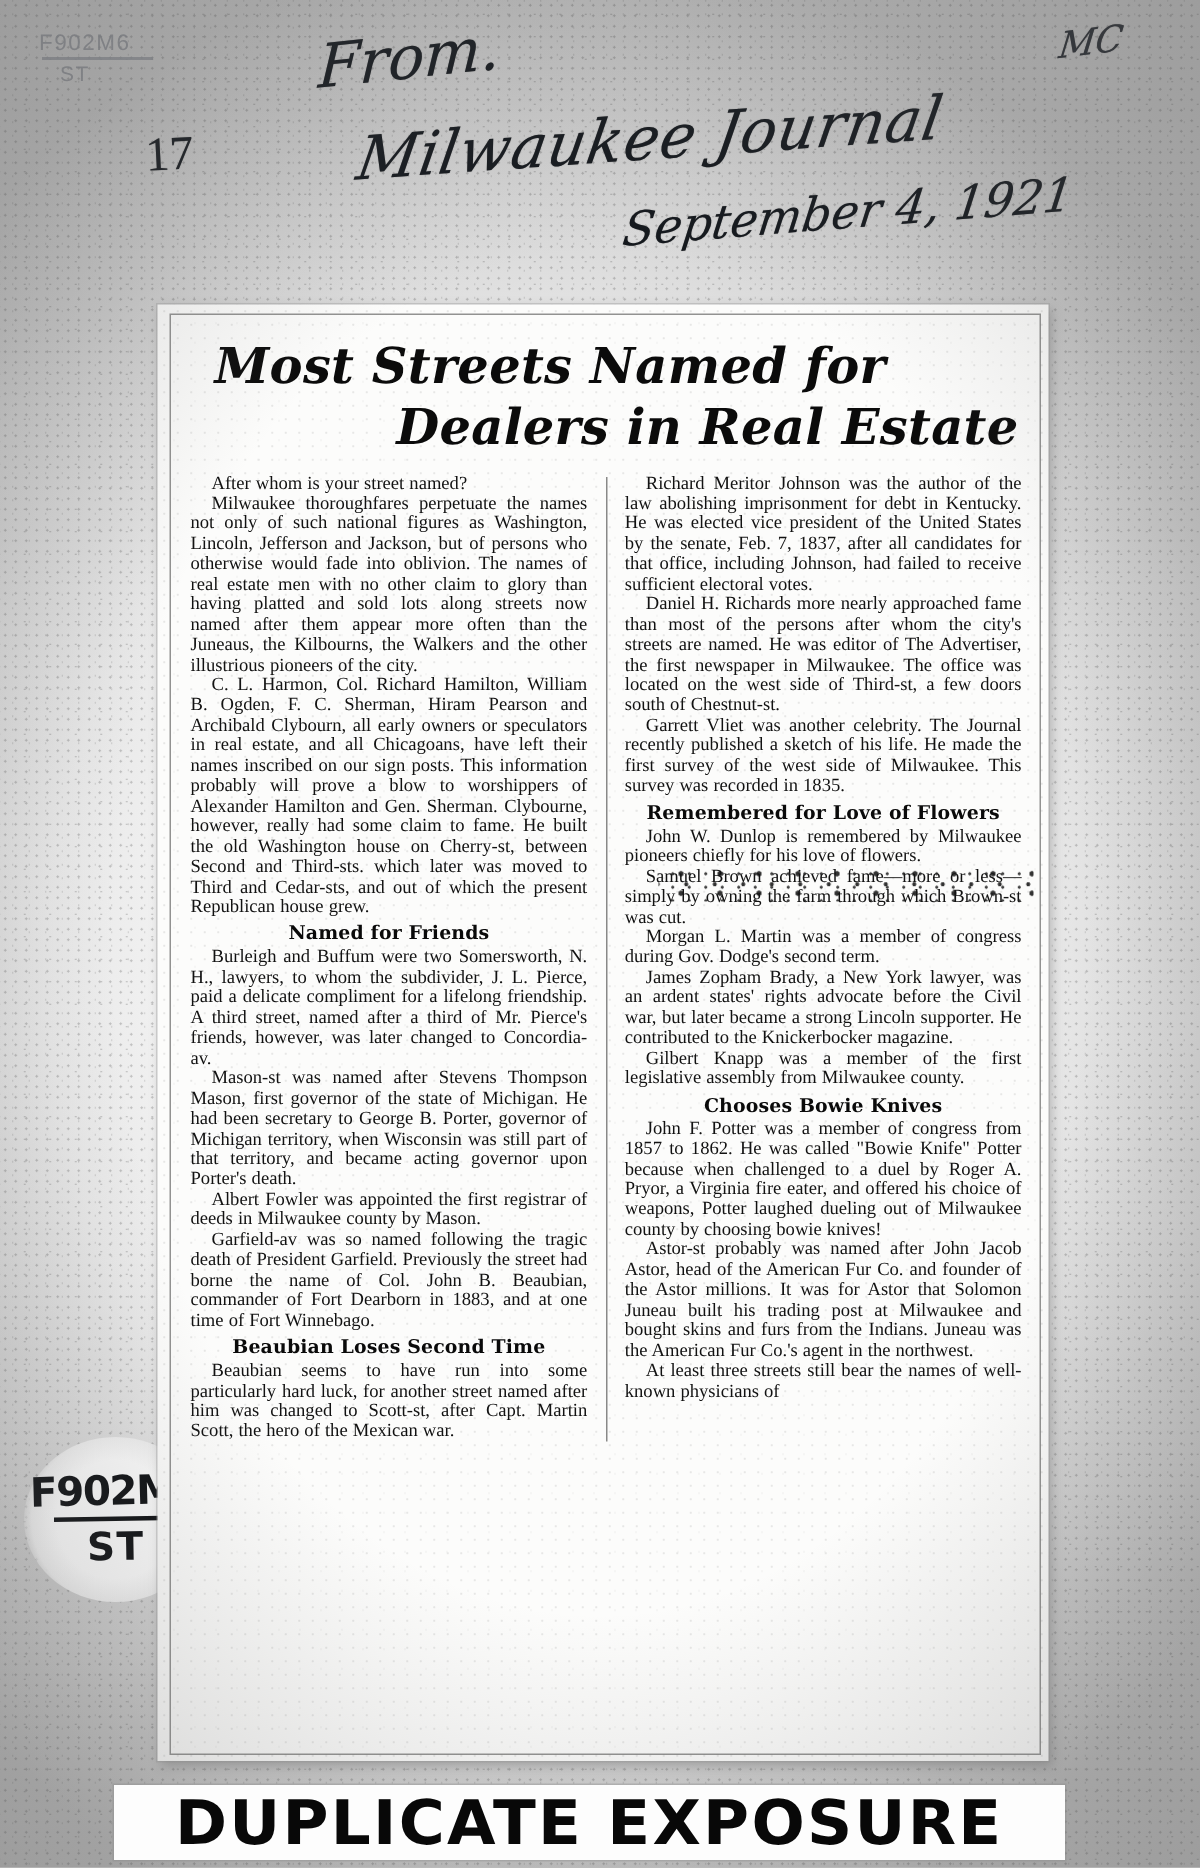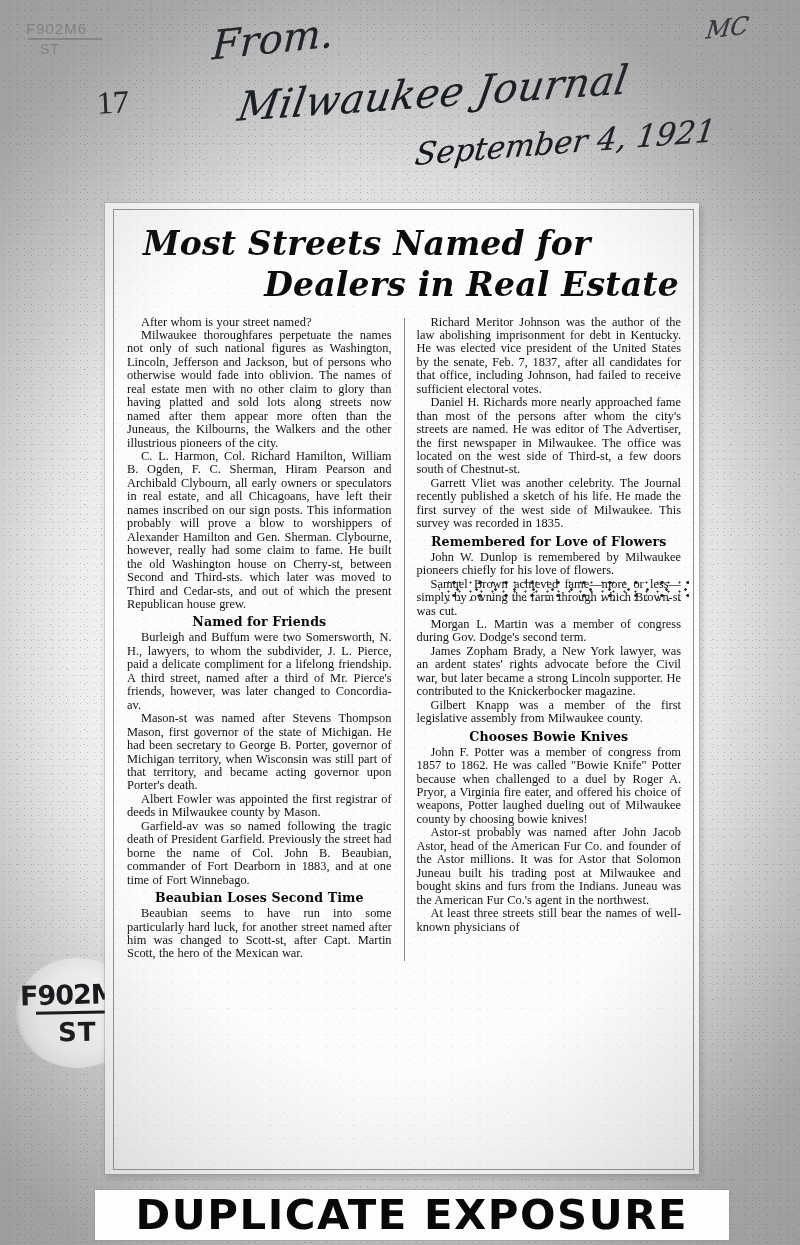--- a/index.html
+++ b/index.html
@@ -131,21 +131,21 @@
       radial-gradient(circle, #111 1.6px, transparent 1.9px),
       radial-gradient(circle, #111 1.2px, transparent 1.5px),
       radial-gradient(circle, #222 .9px, transparent 1.2px);
     background-size:26px 13px,19px 17px,11px 9px;
     background-position:2px 1px,9px 6px,4px 3px;
     opacity:.85;
   }
 
   
   #banner{
-    position:absolute;left:95px;top:1190px;width:634px;height:50px;
+    position:absolute;left:76px;top:1190px;width:634px;height:50px;
     background:#fdfdfd;
     box-shadow:0 0 0 1px rgba(140,140,140,.4);
     display:flex;align-items:center;justify-content:center;
   }
   #banner span{
     font-family:"DejaVu Sans",sans-serif;
     font-weight:700;font-size:41px;letter-spacing:1.5px;
     color:#080808;white-space:nowrap;
     transform:scaleX(1.02);
   }

